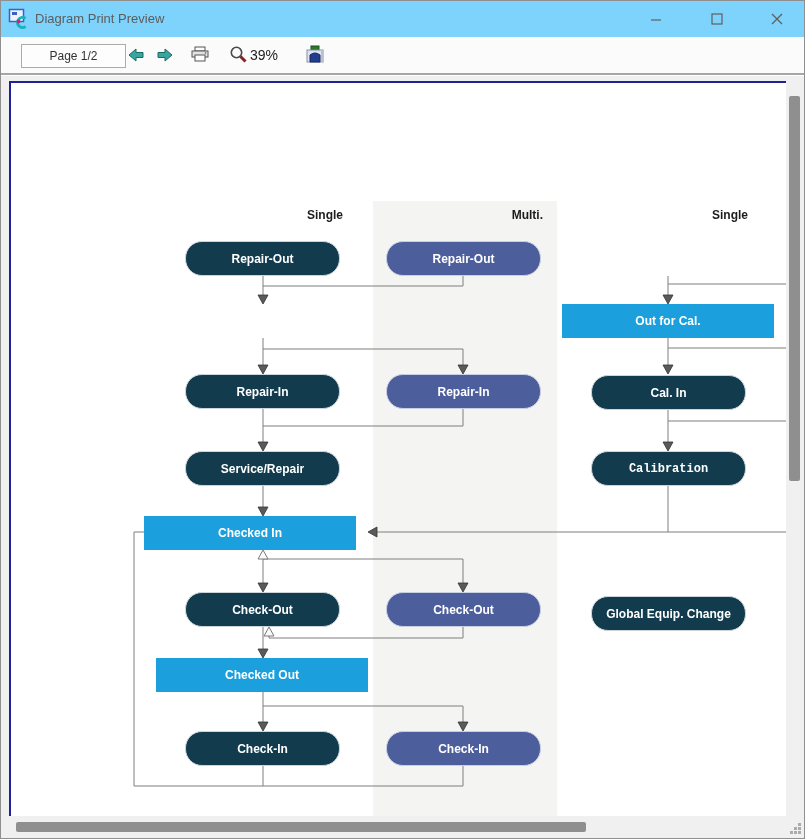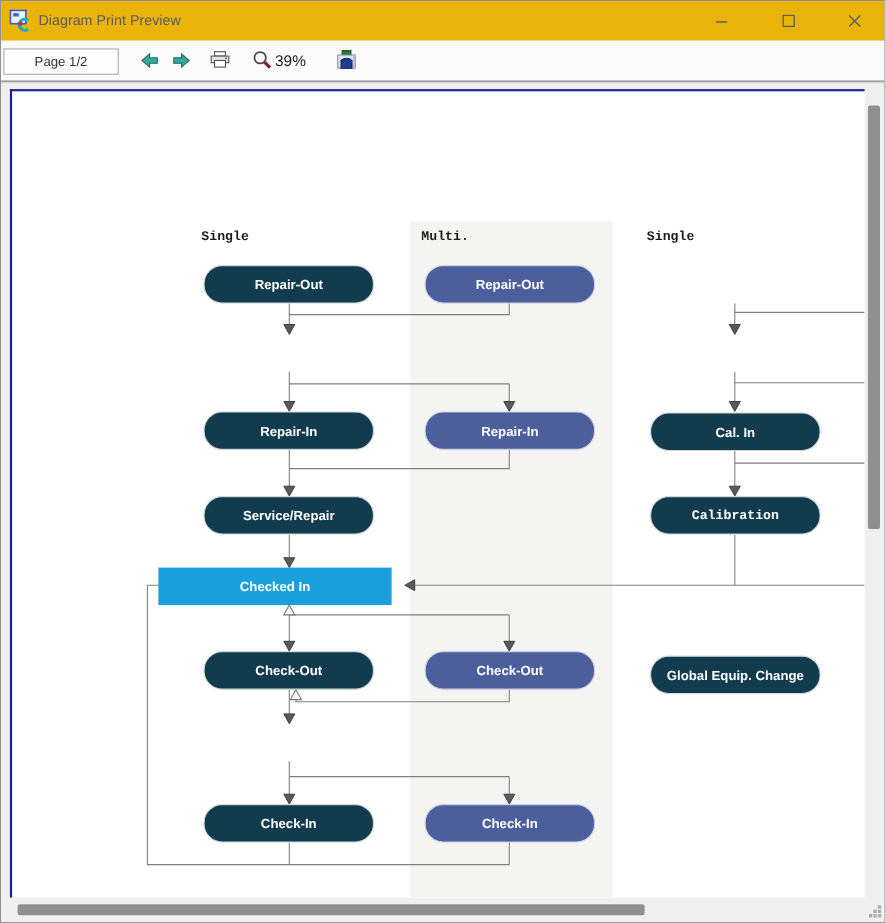--- a/index.html
+++ b/index.html
@@ -1,33 +1,33 @@
 <!DOCTYPE html>
 <html><head>
 <meta charset="utf-8">
 <style>
   html,body{margin:0;padding:0;background:#dcdcdc;font-family:"Liberation Sans",sans-serif;}
   .window{position:relative;width:805px;height:839px;background:#f0f0f0;border:1px solid #8f8f8f;box-sizing:border-box;overflow:hidden;}
-  .titlebar{position:absolute;left:0;top:0;width:100%;height:36px;background:#eab308;}
+  .titlebar{position:absolute;left:0;top:0;width:100%;height:36px;background:#7dd3fc;}
   .app-icon{position:absolute;left:7px;top:6px;}
   .title-text{position:absolute;left:34px;top:10px;font-size:13px;color:#5c5c5c;}
   .winbtn{position:absolute;top:4px;width:44px;height:28px;display:flex;align-items:center;justify-content:center;cursor:default;}
   .winbtn svg{display:block;}
   .btn-min{left:633px;} .btn-max{left:694px;} .btn-close{left:754px;}
   .toolbar{position:absolute;left:0;top:36px;width:100%;height:36px;background:#fbfbfb;}
-  .page-box{position:absolute;left:2px;top:7px;width:103px;height:22px;border:1px solid #ababab;background:#fdfdfd;
+  .page-box{position:absolute;left:20px;top:7px;width:103px;height:22px;border:1px solid #ababab;background:#fdfdfd;
             display:flex;align-items:center;justify-content:center;font-size:12px;color:#333;}
   .tbtn{position:absolute;top:4px;width:26px;height:27px;display:flex;align-items:center;justify-content:center;}
   .zoom-label{position:absolute;left:249px;top:10px;font-size:14px;color:#1c1c1c;}
   .separator{position:absolute;left:0;top:72px;width:100%;height:2px;background:#a6a6a6;border-bottom:1px solid #fff;}
   .preview{position:absolute;left:0;top:75px;width:100%;height:764px;background:#f0f0f0;}
   .page{position:absolute;left:8px;top:5px;width:775px;height:733px;background:#ffffff;
         border-left:2px solid #20209a;border-top:2px solid #20209a;overflow:hidden;}
   .multi-band{position:absolute;left:362px;top:118px;width:184px;height:615px;background:#f4f4f3;}
-  .col-label{position:absolute;width:160px;text-align:left;font-size:12px;font-weight:bold;color:#1c1c1c;top:125px;font-family:Liberation Mono, monospace;}
+  .col-label{position:absolute;width:160px;text-align:right;font-size:12px;font-weight:bold;color:#1c1c1c;top:125px;}
   .node{position:absolute;width:155px;height:35px;display:flex;align-items:center;justify-content:center;
         color:#fff;font-size:12px;font-weight:bold;box-sizing:border-box;}
   .pill-dark{background:#123c4e;border:1px solid #cdd5da;border-radius:17px;}
   .pill-slate{background:#4d5e9c;border:1px solid #c9cfe2;border-radius:17px;}
   .bar{width:212px;height:34px;background:#1b9fdd;}
   .connectors{position:absolute;left:0;top:0;}
   .vscroll{position:absolute;left:786px;top:80px;width:16px;height:733px;background:#f0f0f0;}
   .vthumb{position:absolute;left:2px;top:15px;width:11px;height:385px;background:#8f8f8f;border-radius:2px;}
   .hscroll{position:absolute;left:0px;top:818px;width:783px;height:16px;background:#f0f0f0;}
   .hthumb{position:absolute;left:15px;top:3px;width:570px;height:10px;background:#8f8f8f;border-radius:2px;}
@@ -145,34 +145,36 @@
         </g>
         <g fill="#fbfbfb" stroke="#7a7a7a" stroke-width="1">
           <polygon points="247,476 257,476 252,467"></polygon>
           <polygon points="253,553 263,553 258,544"></polygon>
         </g>
       </svg>
 
       <div class="node pill-dark" style="left:174px;top:158px;">Repair-Out</div>
       <div class="node pill-slate" style="left:375px;top:158px;">Repair-Out</div>
 
+      <div class="node bar" style="left:551px;top:221px;">Out for Cal.</div>
 
       <div class="node pill-dark" style="left:174px;top:291px;">Repair-In</div>
       <div class="node pill-slate" style="left:375px;top:291px;">Repair-In</div>
       <div class="node pill-dark" style="left:580px;top:292px;">Cal. In</div>
 
       <div class="node pill-dark" style="left:174px;top:368px;">Service/Repair</div>
       <div class="node pill-dark" style="left:580px;top:368px;font-family:Liberation Mono, monospace;">Calibration</div>
 
       <div class="node bar" style="left:133px;top:433px;">Checked In</div>
 
       <div class="node pill-dark" style="left:174px;top:509px;">Check-Out</div>
       <div class="node pill-slate" style="left:375px;top:509px;">Check-Out</div>
       <div class="node pill-dark" style="left:580px;top:513px;">Global Equip. Change</div>
 
+      <div class="node bar" style="left:145px;top:575px;">Checked Out</div>
 
       <div class="node pill-dark" style="left:174px;top:648px;">Check-In</div>
       <div class="node pill-slate" style="left:375px;top:648px;">Check-In</div>
     </div>
 
     <div class="vscroll" style="top:5px;height:733px;">
       <div class="vthumb"></div>
     </div>
     <div class="hscroll" style="top:743px;">
       <div class="hthumb"></div>

